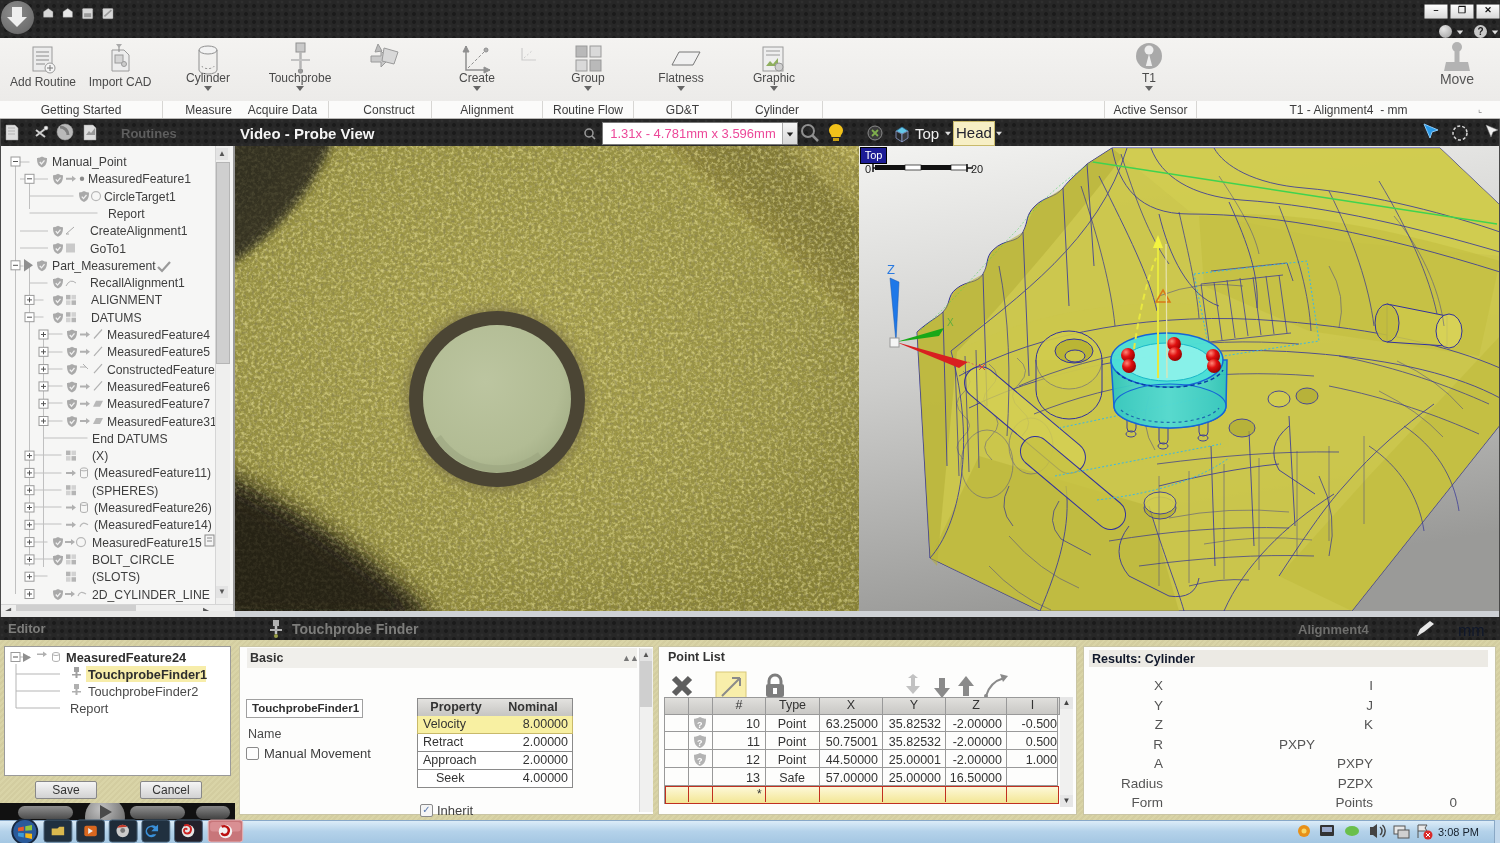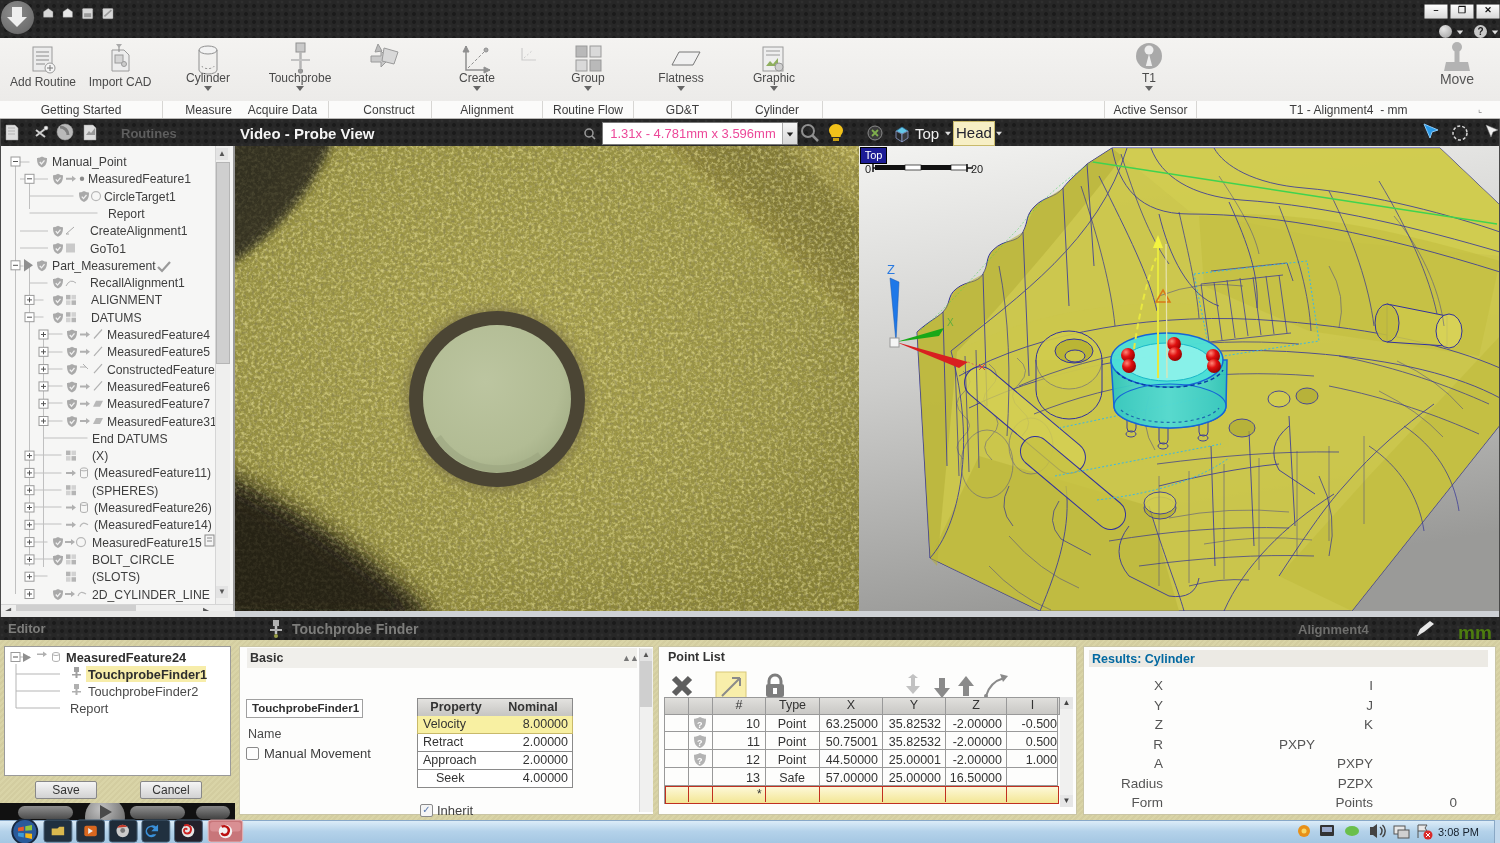--- a/index.html
+++ b/index.html
@@ -623,21 +623,21 @@
  <path d="M10,8 v8" stroke="#c0c0c0" stroke-width="2.5"></path>
  <path d="M4,12 h12" stroke="#b0b0b0" stroke-width="2"></path>
  <circle cx="10" cy="18" r="2" fill="#9aa048"></circle>
 </svg>
 <div class="abs" style="left:292px;top:621px;font-size:14px;font-weight:bold;color:#7d7d7b;">Touchprobe Finder</div>
 <div class="abs" style="left:1298px;top:622px;font-size:13px;font-weight:bold;color:#6e6e6c;">Alignment4</div>
 <svg class="abs" style="left:1414px;top:619px;" width="22" height="20" viewBox="0 0 22 20">
  <path d="M3,17 L6,10 L16,2 L20,5 L10,13 L3,17 Z" fill="#e8e8e8"></path>
       <path d="M3,17 l1.5,-3.5 2,2 z" fill="#bbb"></path>
 </svg>
-<div class="abs" style="left:1458px;top:622px;font-size:19px;font-weight:bold;color:#4d7c0f;">mm</div>
+<div class="abs" style="left:1458px;top:622px;font-size:16px;font-weight:normal;color:#0f172a;">mm</div>
 
 <div class="abs khaki" style="left:0;top:640px;width:1500px;height:180px;"></div>
 
 <div class="abs" style="left:4px;top:646px;width:225px;height:128px;background:#fff;border:1px solid #9a9a9a;"></div>
 <svg class="abs" style="left:4px;top:646px;" width="225" height="128" viewBox="0 0 225 128" font-family="Liberation Sans,sans-serif">
  <g stroke="#b5b5b5" fill="none">
   <path d="M12,18 v44"></path>
   <path d="M16,11 h10 M12,28 h44 M12,45 h44 M12,62 h44"></path>
  </g>
  <rect x="7" y="6.5" width="9" height="9" fill="#fff" stroke="#9a9a9a"></rect>
@@ -805,21 +805,21 @@
         <text x="128" y="67">Point</text>
         <text x="128" y="85">Safe</text>
  </g>
 </svg>
 <div class="abs" style="left:1060px;top:697px;width:13px;height:110px;background:#f0f0ef;"></div>
 <div class="abs" style="left:1060px;top:697px;width:13px;height:12px;background:#e6e6e6;color:#444;font-size:8px;text-align:center;line-height:12px;">▲</div>
 <div class="abs" style="left:1060px;top:795px;width:13px;height:12px;background:#e6e6e6;color:#444;font-size:8px;text-align:center;line-height:12px;">▼</div>
 
 <div class="abs" style="left:1083px;top:646px;width:411px;height:167px;background:#fdfdfc;border:1px solid #c9c5a5;"></div>
 <div class="abs" style="left:1089px;top:650px;width:399px;height:17px;background:#eceae4;"></div>
-<div class="abs" style="left:1092px;top:652px;font-size:12.5px;font-weight:bold;color:#0369a1;">Results: Cylinder</div>
+<div class="abs" style="left:1092px;top:652px;font-size:12.5px;font-weight:bold;color:#0f172a;">Results: Cylinder</div>
 <div class="abs" style="left:1083px;top:672px;width:411px;font-size:13.5px;color:#555;">
  <div style="position:absolute;left:0;top:6px;width:80px;text-align:right;">X</div>
  <div style="position:absolute;left:0;top:25.5px;width:80px;text-align:right;">Y</div>
  <div style="position:absolute;left:0;top:45px;width:80px;text-align:right;">Z</div>
  <div style="position:absolute;left:0;top:64.5px;width:80px;text-align:right;">R</div>
  <div style="position:absolute;left:0;top:84px;width:80px;text-align:right;">A</div>
  <div style="position:absolute;left:0;top:103.5px;width:80px;text-align:right;">Radius</div>
  <div style="position:absolute;left:0;top:123px;width:80px;text-align:right;">Form</div>
  <div style="position:absolute;left:196px;top:6px;width:94px;text-align:right;">I</div>
  <div style="position:absolute;left:196px;top:25.5px;width:94px;text-align:right;">J</div>

